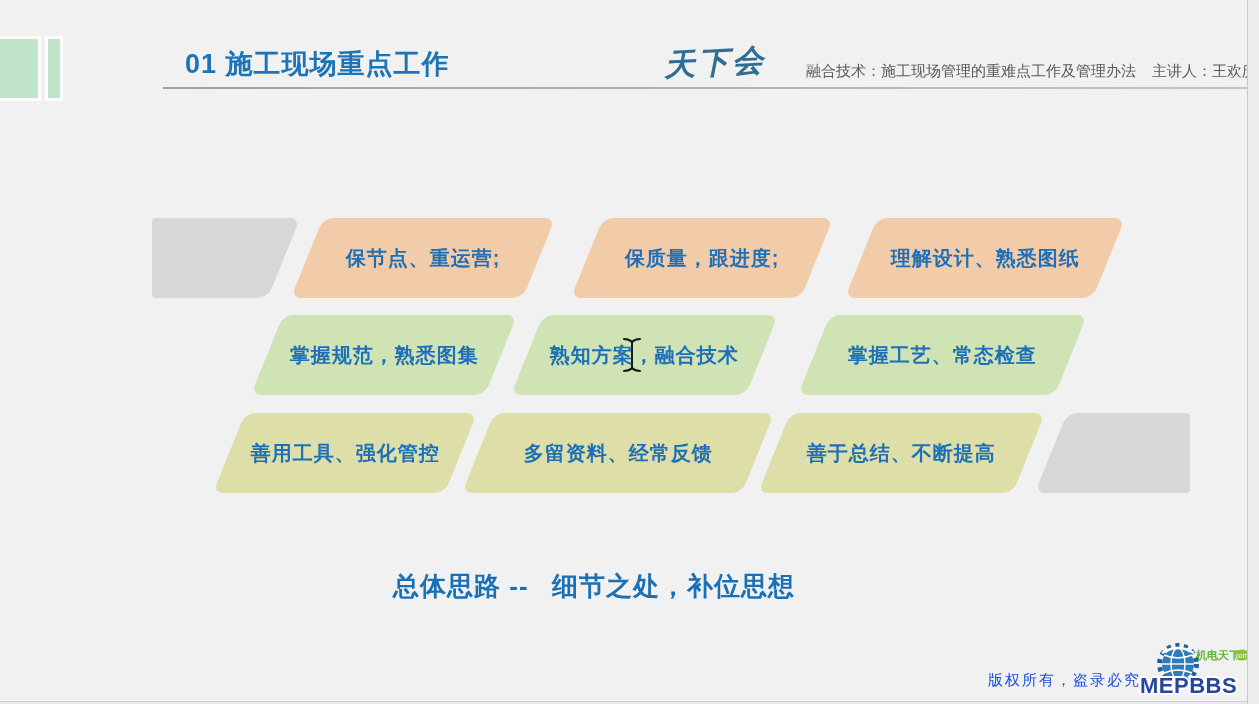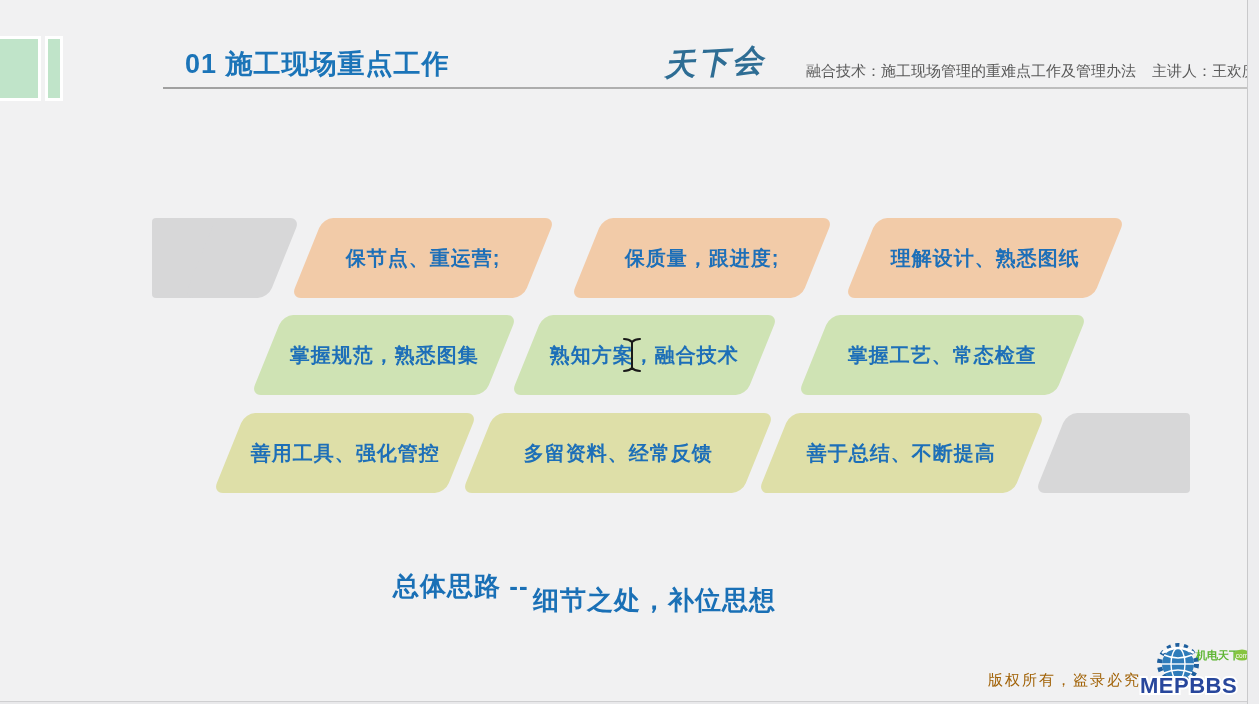--- a/index.html
+++ b/index.html
@@ -34,21 +34,21 @@
     letter-spacing:1px;white-space:nowrap;}
   .c-orange{background:#f2cba8;}
   .c-green{background:#cfe3b4;}
   .c-yellow{background:#dedfa8;}
   .c-gray{background:#d7d7d8;}
   .gray-fill{position:absolute;height:80px;background:#d7d7d8;}
   
   .summary{position:absolute;color:#1a70b6;font-weight:bold;font-size:26px;
     letter-spacing:1px;white-space:nowrap;text-align:right;}
   
-  .copyright{position:absolute;left:988px;top:671px;font-size:15px;color:#a16207;
+  .copyright{position:absolute;left:988px;top:671px;font-size:15px;color:#1d4ed8;
     letter-spacing:2px;white-space:nowrap;}
   .logo{position:absolute;left:1138px;top:642px;width:114px;height:60px;}
   
   .cursor{position:absolute;left:620px;top:336px;width:24px;height:38px;}
 </style>
 </head>
 <body>
 
 <div class="stage">
 
@@ -101,21 +101,21 @@
 
   <svg class="cursor" viewBox="0 0 24 38">
     <g fill="none" stroke="#1a1a1a" stroke-width="2" stroke-linecap="round">
       <path d="M12 6 V32"></path>
       <path d="M4 3 Q9 3 12 6 Q15 3 20 3"></path>
       <path d="M4 35 Q9 35 12 32 Q15 35 20 35"></path>
     </g>
   </svg>
 
   <div class="summary" style="left:393px;top:569px;">总体思路 --</div>
-  <div class="summary" style="left:533px;top:569px;margin-top:14px;">细节之处，补位思想</div>
+  <div class="summary" style="left:552px;top:569px;">细节之处，补位思想</div>
 
   <div class="copyright">版权所有，盗录必究</div>
 
   <svg class="logo" viewBox="0 0 114 60">
 
     <circle cx="40" cy="22" r="18.5" fill="none" stroke="#1e5f9e" stroke-width="5" stroke-dasharray="4 4.4"></circle>
 
     <circle cx="40" cy="22" r="16" fill="#2f7cba"></circle>
     <g fill="none" stroke="#ffffff" stroke-width="1.4">
       <ellipse cx="40" cy="22" rx="7" ry="16"></ellipse>

